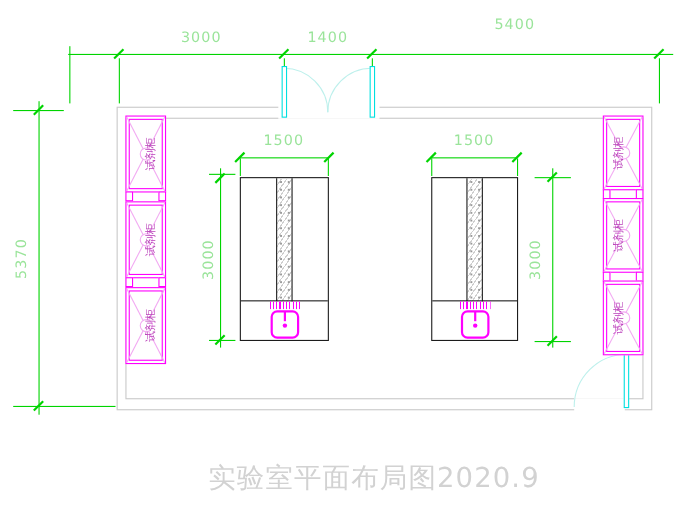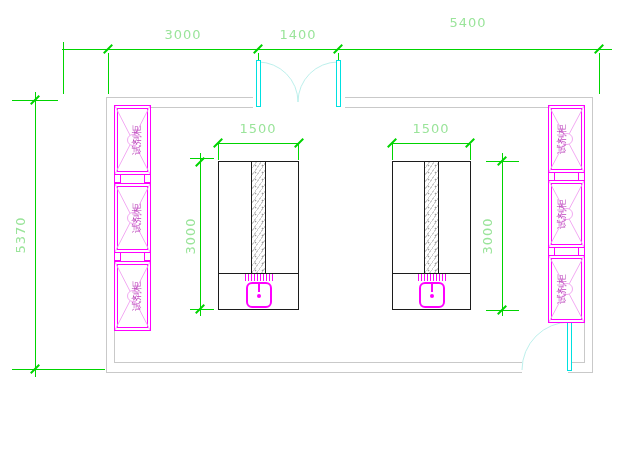--- a/index.html
+++ b/index.html
@@ -204,14 +204,15 @@
   <div class="vline" style="left:470px; top:144px; height:16px;"></div>
   <div class="dimtext" style="left:401px; top:122px; width:60px;">1500</div>
 
   <div class="vline" style="left:502px; top:153px; height:163px;"></div>
   <div class="tick" style="left:496px; top:160px;"></div>
   <div class="tick" style="left:496px; top:309px;"></div>
   <div class="hline" style="left:486px; top:161px; width:33px;"></div>
   <div class="hline" style="left:486px; top:310px; width:33px;"></div>
   <div class="dimtext vtext" style="left:458px; top:229px; width:60px;">3000</div>
 
+  <div class="title">实验室平面布局图2020.9</div>
 
 </div>
 
 </body></html>

